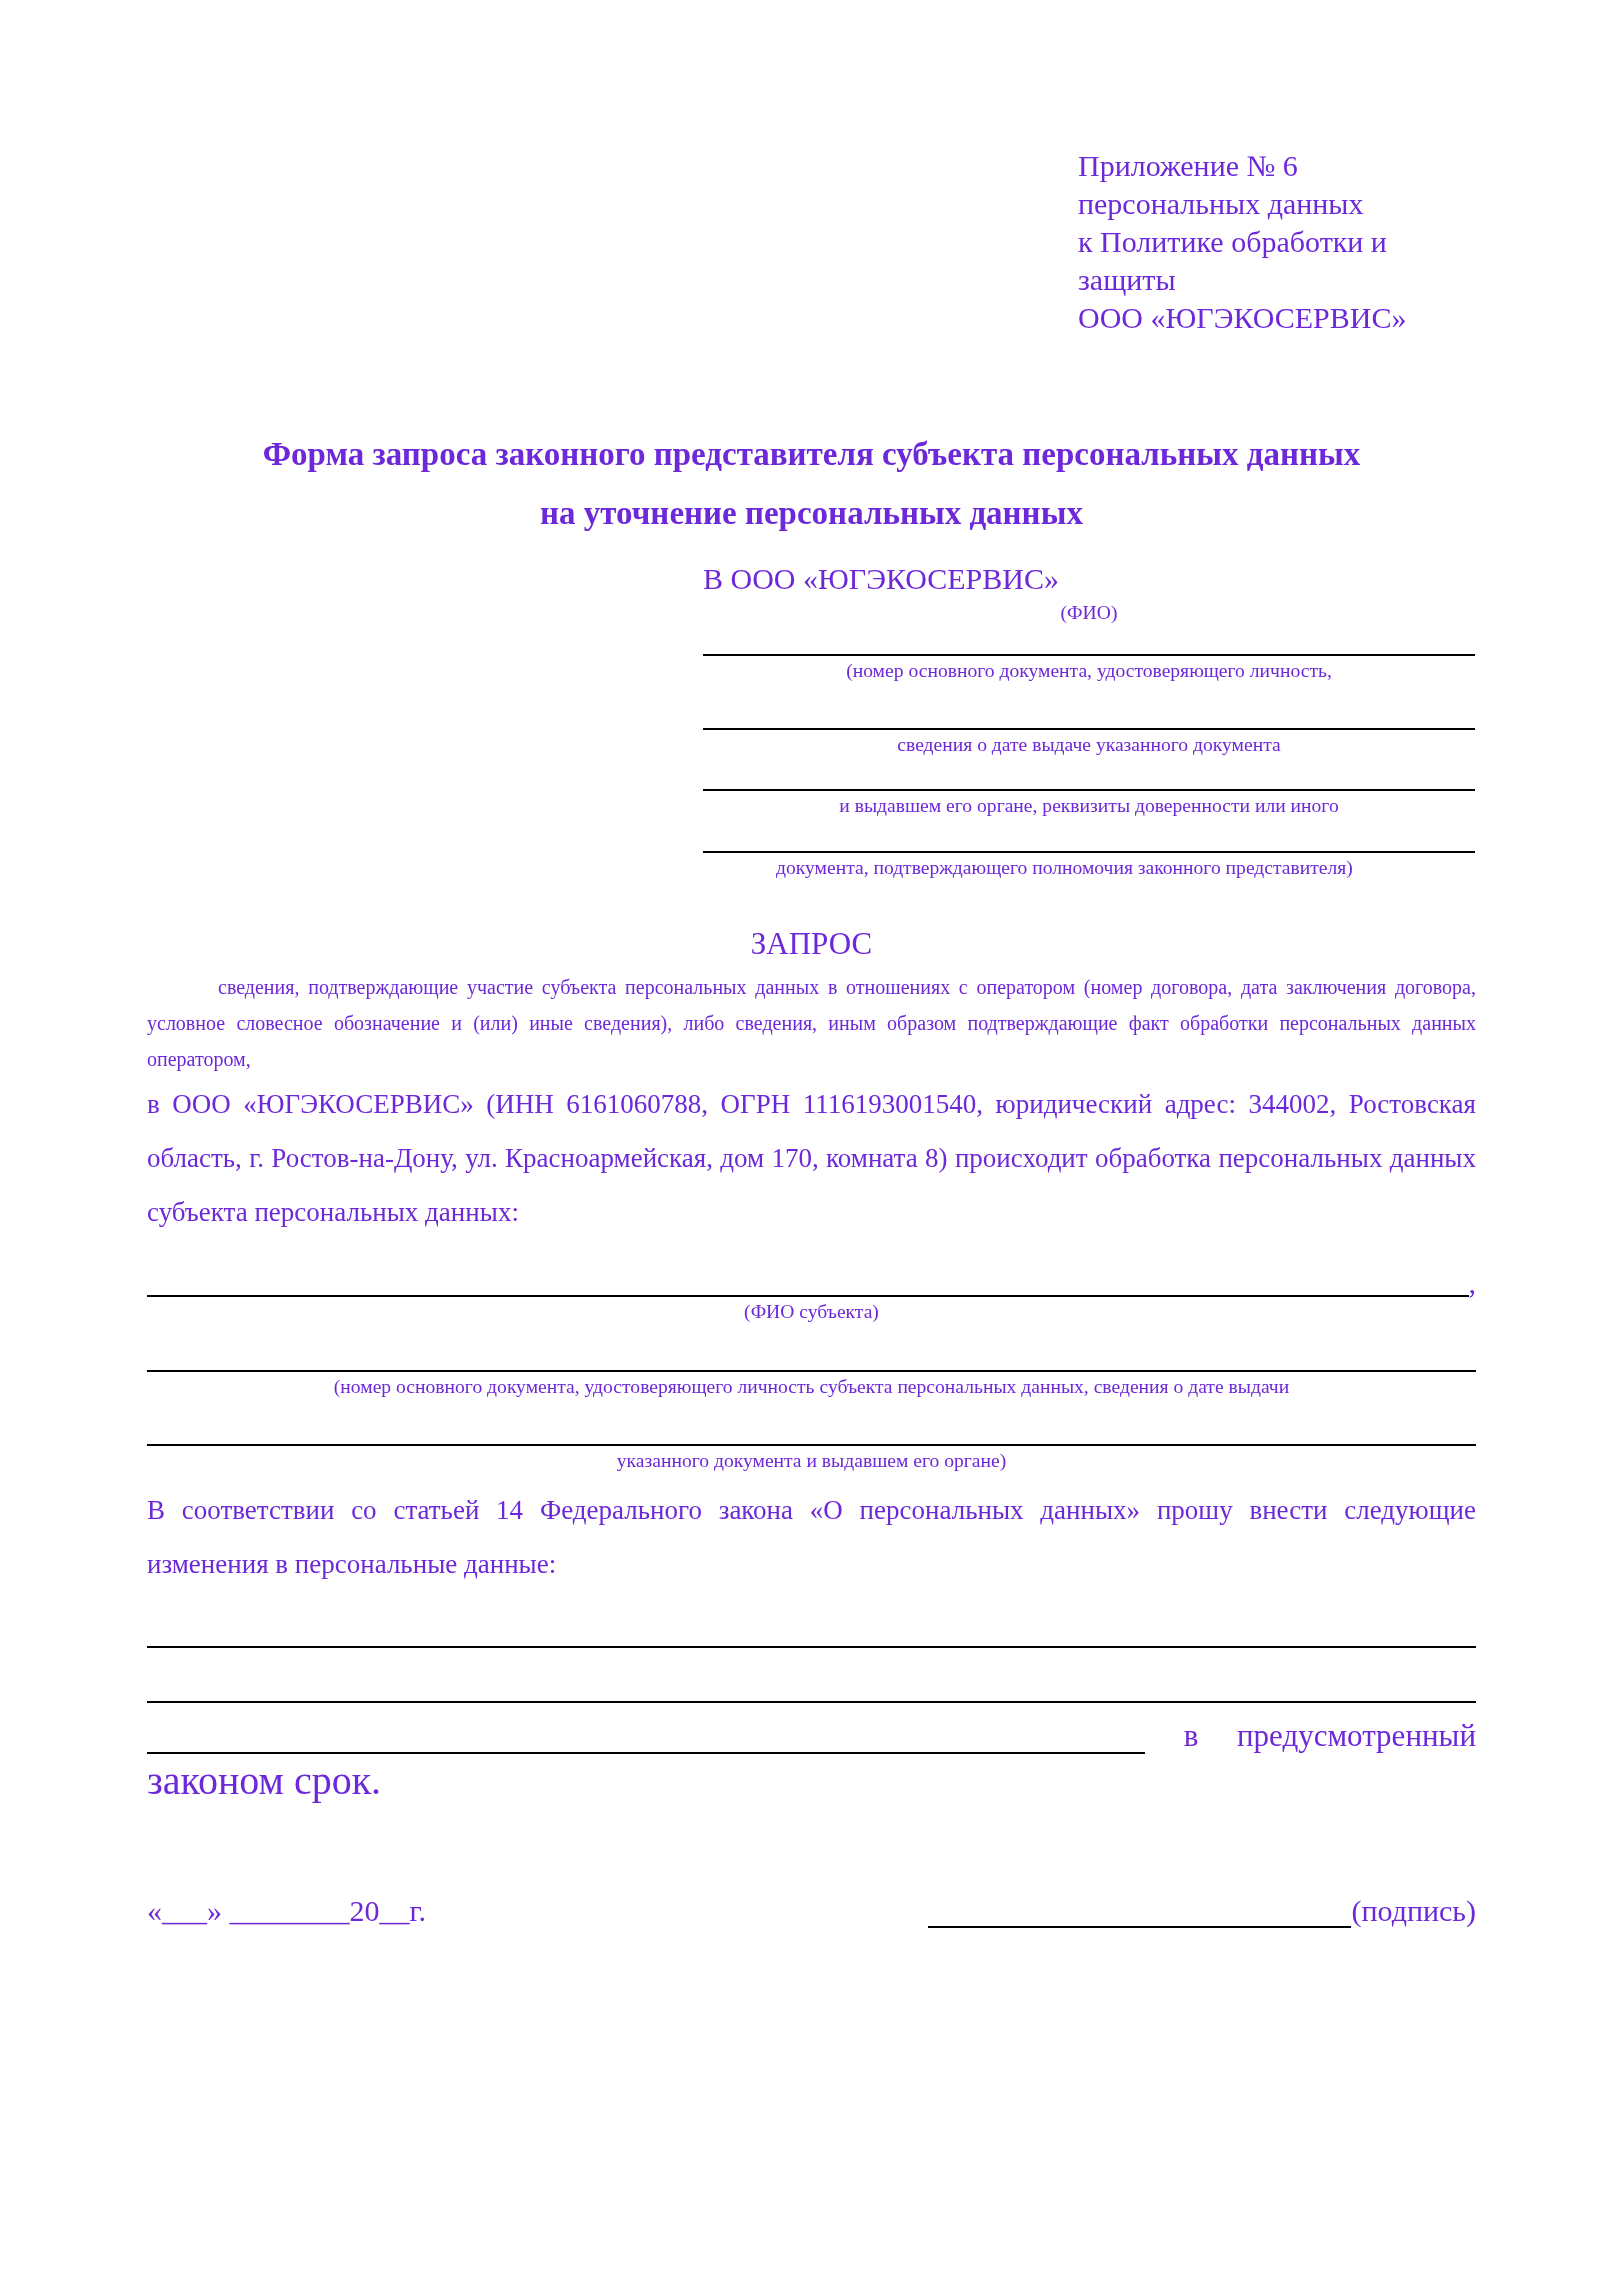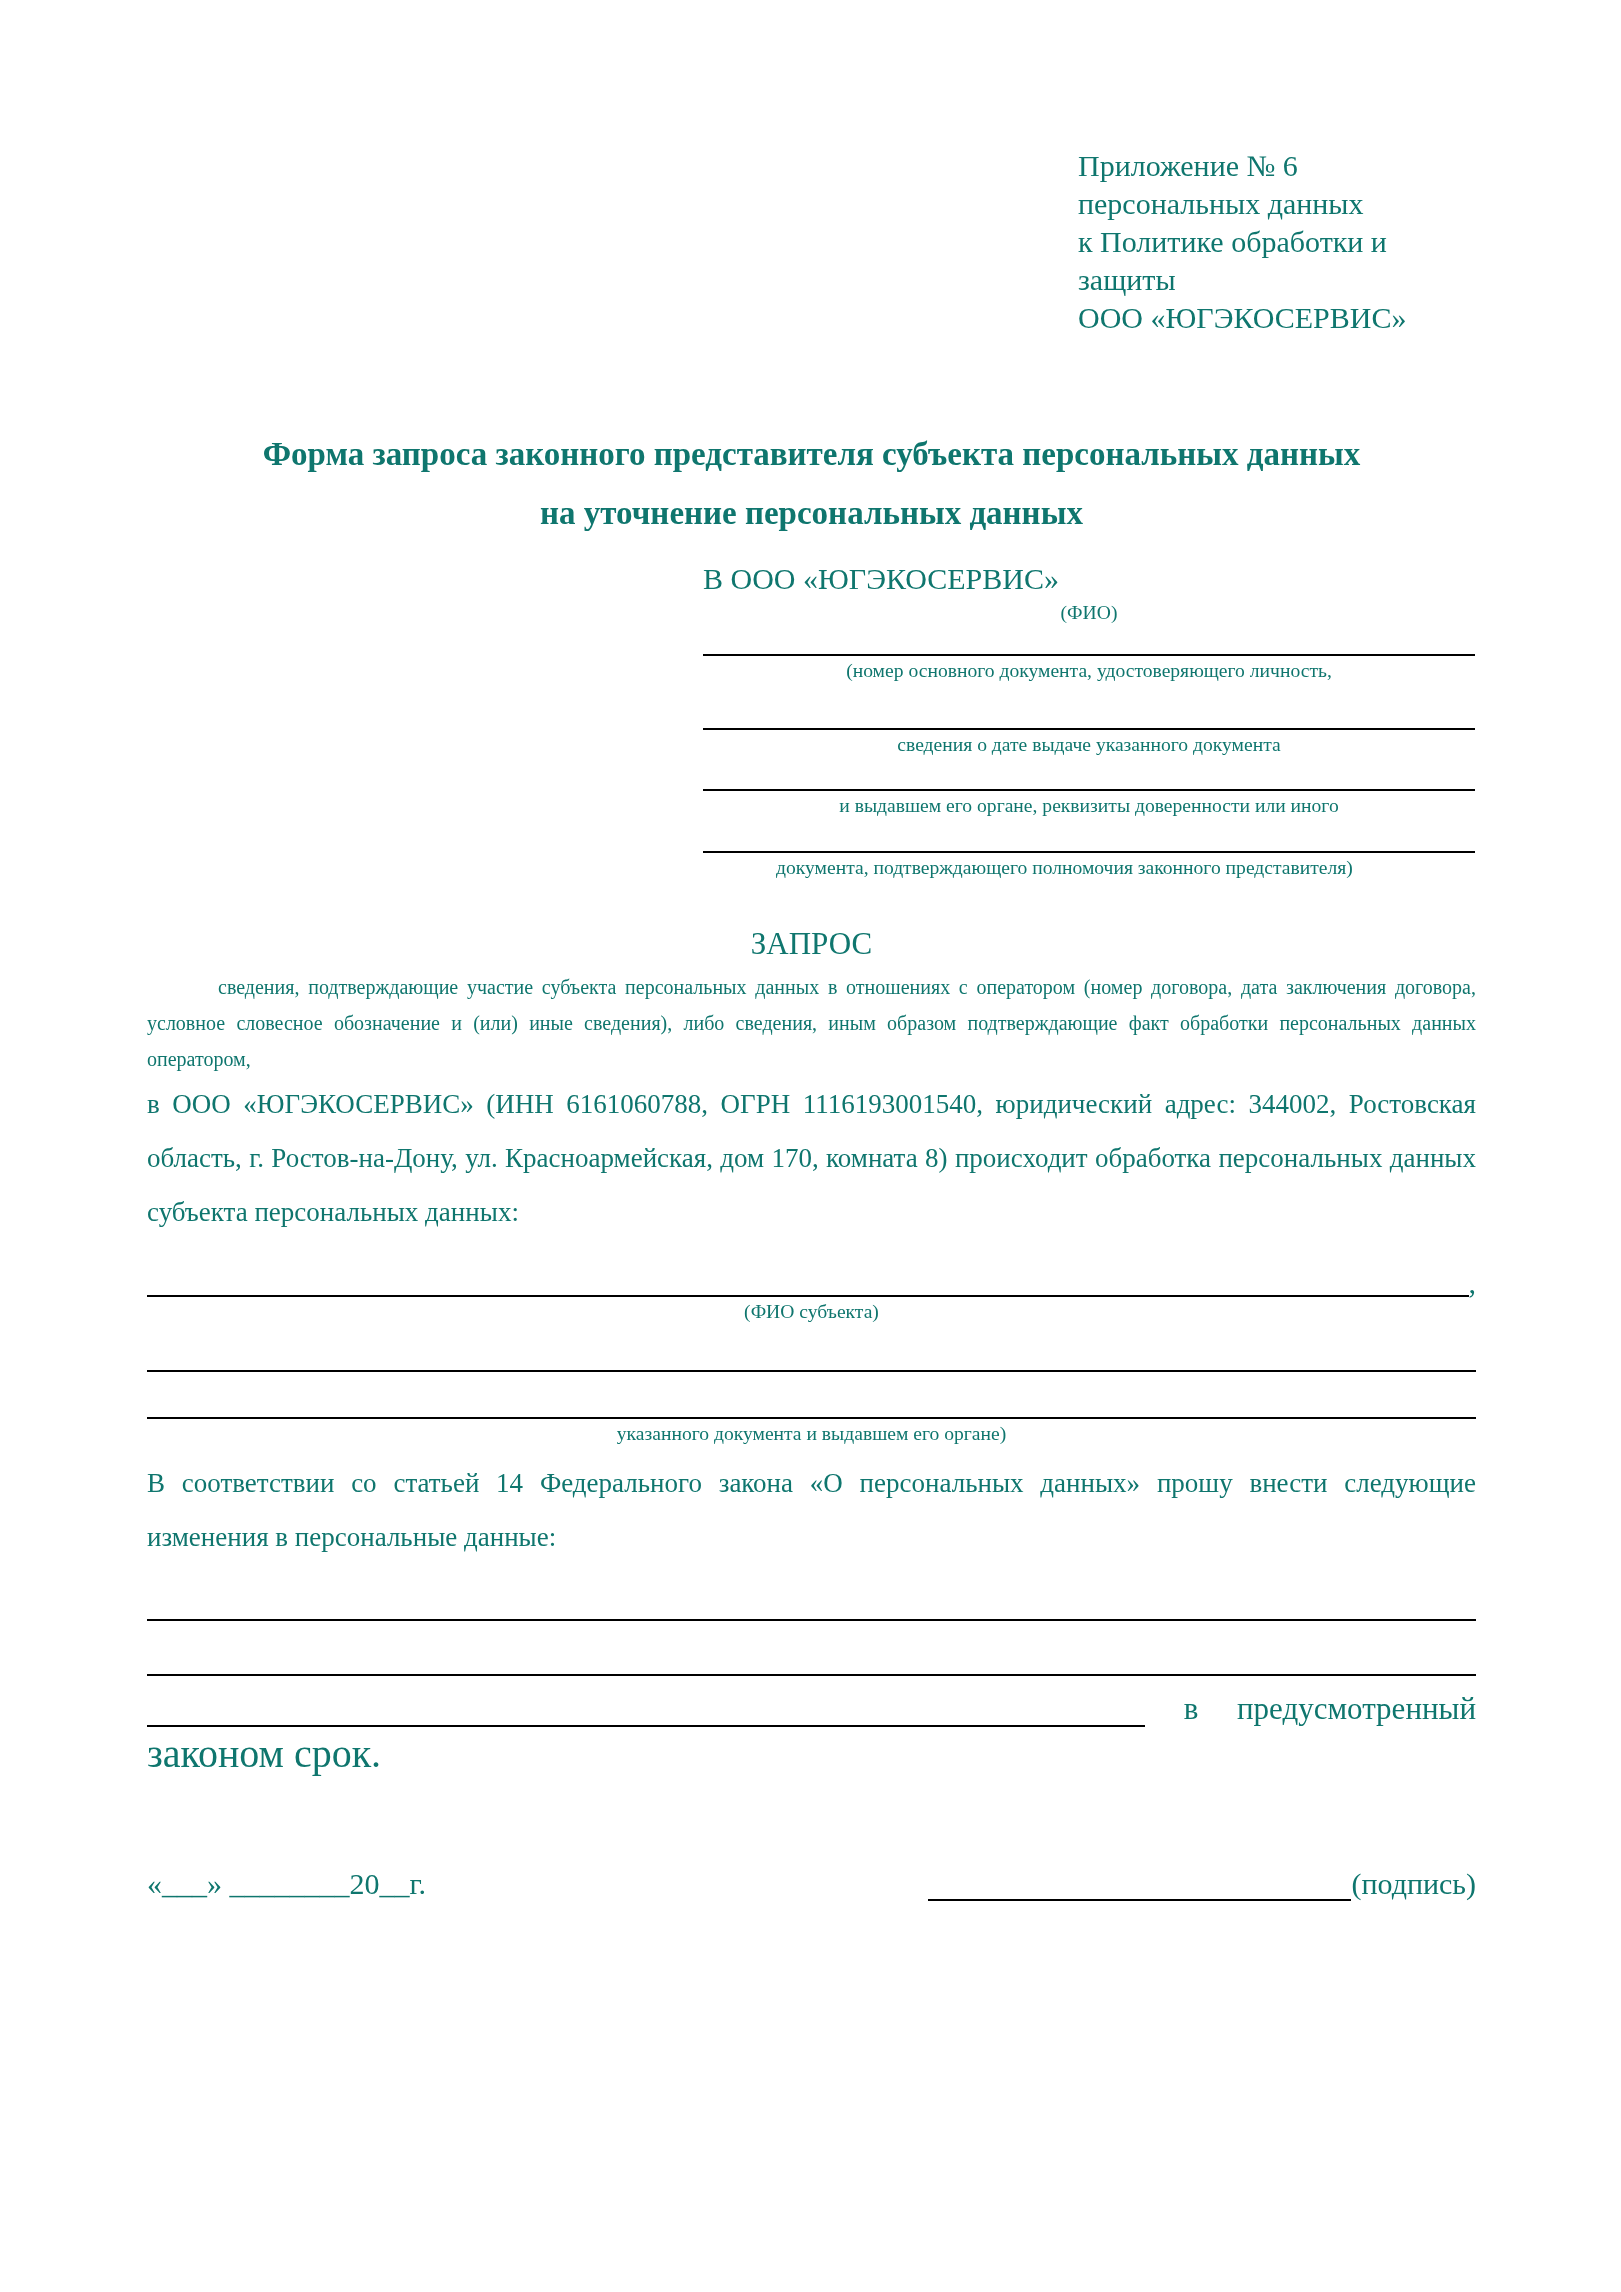--- a/index.html
+++ b/index.html
@@ -2,21 +2,21 @@
 <html><head>
 <meta charset="utf-8">
 <style>
   html,body { margin:0; padding:0; background:#888; }
   .page {
     position: relative;
     width: 1621px;
     height: 2293px;
     margin: 0 auto;
     background: #ffffff;
-    color: #0f766e;
+    color: #6d28d9;
     font-family: "Liberation Serif", "DejaVu Serif", serif;
     font-size: 30px;
     box-sizing: border-box;
     padding: 0 145px 0 147px;
     overflow: hidden;
   }
   .header-note {
     margin-top: 147px;
     margin-left: 931px;
     line-height: 38px;
@@ -143,20 +143,21 @@
 
   <div class="body-par">в ООО «ЮГЭКОСЕРВИС» (ИНН 6161060788, ОГРН 1116193001540, юридический адрес: 344002, Ростовская область, г. Ростов-на-Дону, ул. Красноармейская, дом 170, комната 8) происходит обработка персональных данных субъекта персональных данных:</div>
 
   <div class="subject-row">
     <span class="fill"></span>
     <span class="comma">,</span>
   </div>
   <div class="caption">(ФИО субъекта)</div>
 
   <div class="fill-line h46"></div>
+  <div class="caption">(номер основного документа, удостоверяющего личность субъекта персональных данных, сведения о дате выдачи</div>
 
   <div class="fill-line h46"></div>
   <div class="caption">указанного документа и выдавшем его органе)</div>
 
   <div class="body-par law-par">В соответствии со статьей 14 Федерального закона «О персональных данных» прошу внести следующие изменения в персональные данные:</div>
 
   <div class="blank-full gap-blank-1"></div>
   <div class="blank-full gap-blank-2"></div>
 
   <div class="reply-row">

